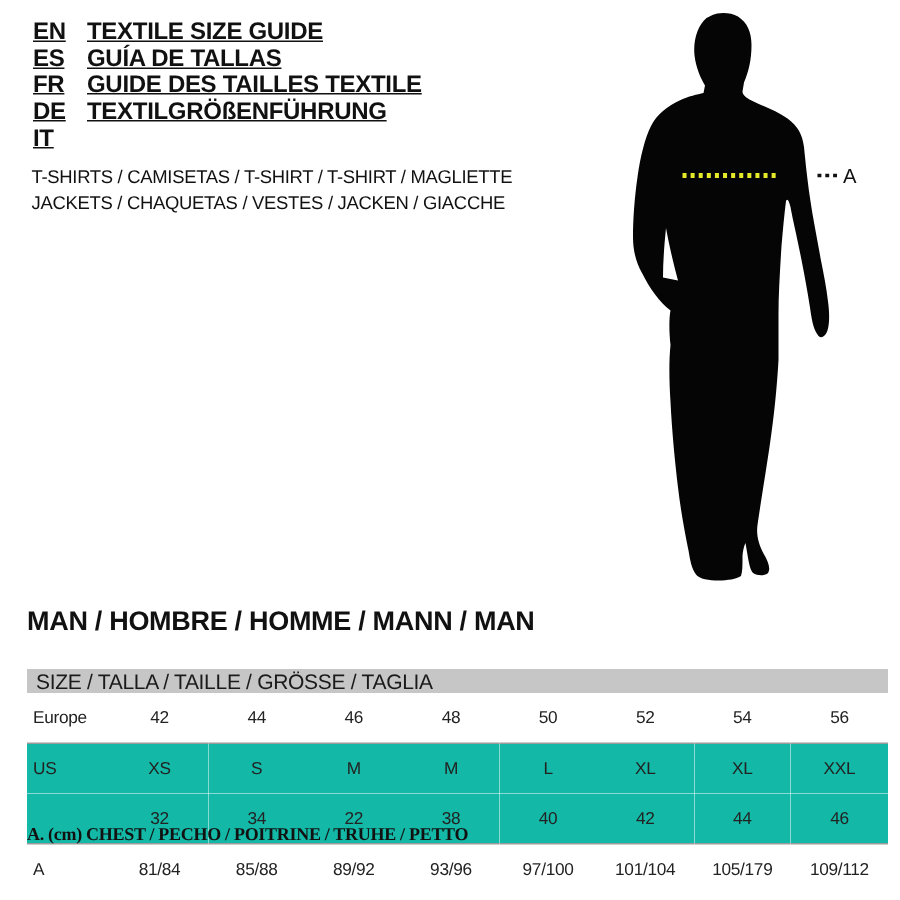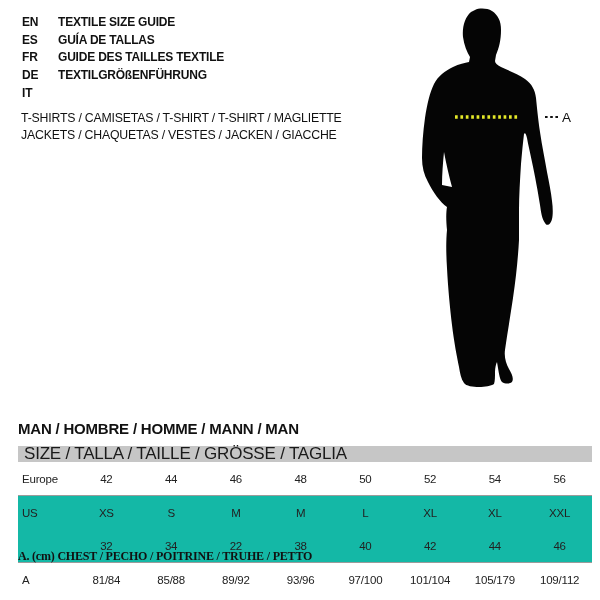--- a/index.html
+++ b/index.html
@@ -4,39 +4,39 @@
 <style>
   html,body { margin:0; padding:0; background:#ffffff; }
   .canvas {
     position:relative; width:600px; height:600px; background:#ffffff;
     font-family:"Liberation Sans", sans-serif; color:#111; overflow:hidden;
   }
 
   
   .lang-list { position:absolute; left:22px; top:13px; }
   .lang-row { display:flex; height:17.7px; align-items:center;
-              font-weight:bold; font-size:12px; letter-spacing:-0.2px; }
+              font-weight:bold; font-size:16px; letter-spacing:-0.2px;text-decoration:underline; }
   .lang-code { width:36px; flex:0 0 36px; }
 
   
   .categories { position:absolute; left:21px; top:110px; font-weight:normal;
                 font-size:12.3px; line-height:17px; letter-spacing:-0.2px; white-space:nowrap; }
 
   
   .figure-svg { position:absolute; left:395px; top:0; width:205px; height:410px; }
   .figure-svg text { font-family:"Liberation Sans", sans-serif; }
 
   
-  .man-heading { position:absolute; left:18px; top:420px; font-weight:bold;
-                 font-size:15px; letter-spacing:-0.2px; white-space:nowrap; }
+  .man-heading { position:absolute; left:18px; top:404px; font-weight:bold;
+                 font-size:18px; letter-spacing:-0.2px; white-space:nowrap; }
 
   
   .table-block { position:absolute; left:18px; top:446px; width:574px; }
   .table-header { height:16px; line-height:16px; background:#c6c6c6; padding-left:6px;
-                  font-size:17px; letter-spacing:-0.2px; color:#1a1a1a; white-space:nowrap; }
+                  font-size:14px; letter-spacing:-0.2px; color:#1a1a1a; white-space:nowrap; }
   table.sizes { border-collapse:collapse; table-layout:fixed; width:574px;
                 font-size:11.5px; color:#222; }
   table.sizes td { height:33px; padding:0; text-align:center; letter-spacing:-0.2px;
                    overflow:hidden; white-space:nowrap; }
   table.sizes td.lbl { text-align:left; padding-left:4px; }
   col.label-col { width:56px; }
   tr.stripe { background:#14b8a6; }
   tr.bt td { border-top:1px solid #9b9b9b; }
 
   

